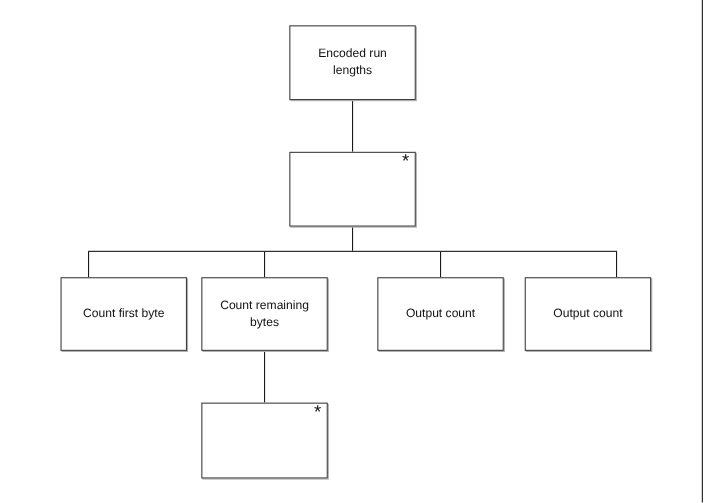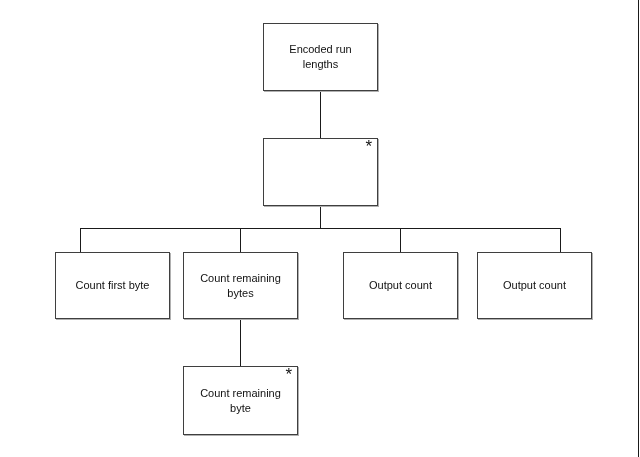--- a/index.html
+++ b/index.html
@@ -101,16 +101,15 @@
   <div class="node n-c3">
     <span class="label">Output count</span>
   </div>
 
   <div class="node n-c4">
     <span class="label">Output count</span>
   </div>
 
   <div class="node n-d">
     <span class="mult">*</span>
-    <span class="label">Count remaining byte</span>
   </div>
 
 </div>
 
 </body></html>

